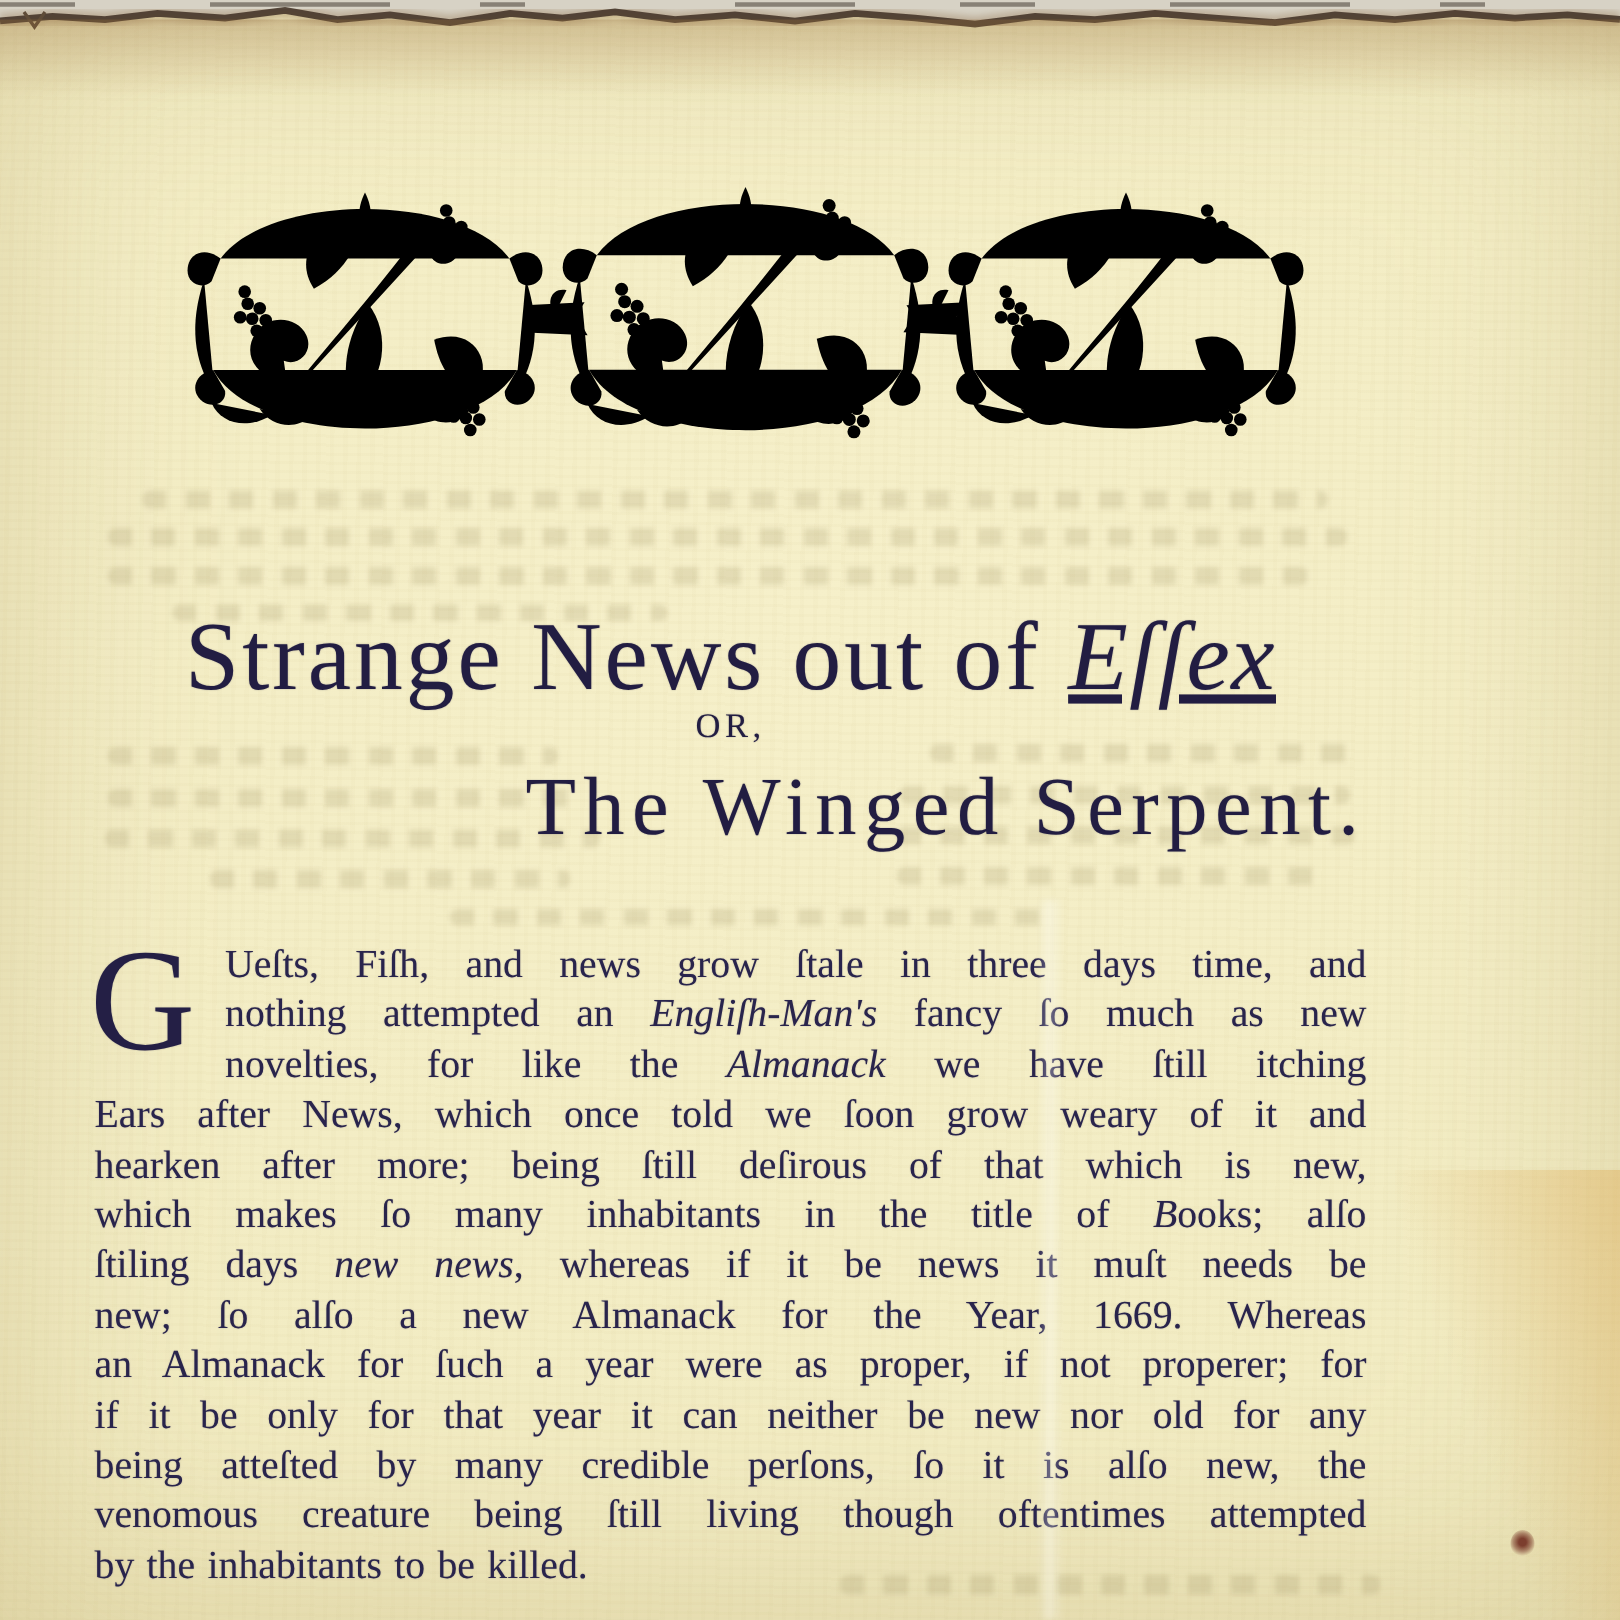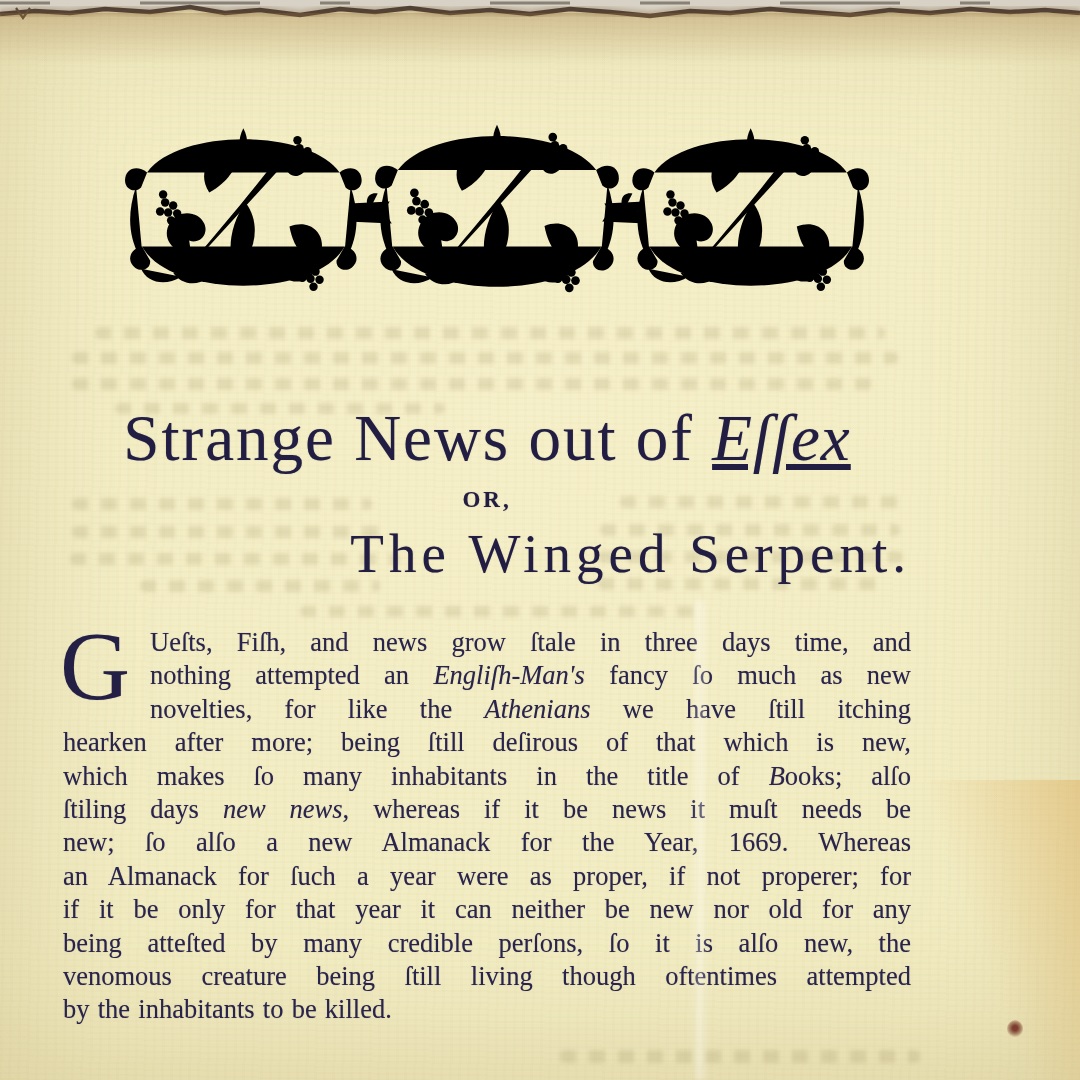--- a/index.html
+++ b/index.html
@@ -47,21 +47,21 @@
     pointer-events:none;
   }
   .ornament{position:absolute;left:116px;top:112px;width:762px;height:204px;}
 
   .title-block{
     position:absolute;left:63px;top:404px;width:848px;text-align:center;color:#221d42;
     text-shadow:0 0 1px rgba(34,29,66,.4);
   }
   .main-title{font-size:65px;line-height:68px;letter-spacing:2px;white-space:nowrap;}
   .main-title i{letter-spacing:1px;text-decoration:underline;}
-  .or-line{font-size:23px;line-height:24px;letter-spacing:3px;margin-top:16px;font-weight:bold;}
+  .or-line{font-size:23px;line-height:24px;letter-spacing:3px;}
   .subtitle{font-size:55px;line-height:58px;letter-spacing:5px;margin-top:13px;white-space:nowrap;text-align:right;}
 
   .body-block{
     position:absolute;left:63px;top:626px;width:848px;color:#29244c;
     font-size:26.5px;line-height:33.4px;word-spacing:.06em;
     text-shadow:0 0 1px rgba(41,36,76,.32);
   }
   .drop-cap{
     position:absolute;left:-3px;top:-8px;font-size:97px;line-height:1;color:#241f45;
   }
@@ -159,21 +159,22 @@
   <div class="main-title"><span>Strange News out of </span><i>Eſſex</i></div>
   <div class="or-line">OR,</div>
   <div class="subtitle">The Winged Serpent.</div>
 </div>
 
 <div class="body-block">
   <span class="drop-cap">G</span>
   <div>
       <div class="body-line indented"><span>Ueſts, Fiſh, and news grow ſtale in three days time, and</span></div>
       <div class="body-line indented"><span>nothing attempted an </span><i>Engliſh-Man's</i><span> fancy ſo much as new</span></div>
-      <div class="body-line indented"><span>novelties, for like the </span><i>Athenians</i><span> we have ſtill itching</span></div>
+      <div class="body-line indented"><span>novelties, for like the </span><i>Almanack</i><span> we have ſtill itching</span></div>
+      <div class="body-line"><span>Ears after News, which once told we ſoon grow weary of it and</span></div>
       <div class="body-line"><span>hearken after more; being ſtill deſirous of that which is new,</span></div>
       <div class="body-line"><span>which makes ſo many inhabitants in the title of </span><i>B</i><span>ooks; alſo</span></div>
       <div class="body-line"><span>ſtiling days </span><i>new news</i><span>, whereas if it be news it muſt needs be</span></div>
       <div class="body-line"><span>new; ſo alſo a new Almanack for the Year, 1669. Whereas</span></div>
       <div class="body-line"><span>an Almanack for ſuch a year were as proper, if not properer; for</span></div>
       <div class="body-line"><span>if it be only for that year it can neither be new nor old for any</span></div>
       <div class="body-line"><span>being atteſted by many credible perſons, ſo it is alſo new, the</span></div>
       <div class="body-line"><span>venomous creature being ſtill living though oftentimes attempted</span></div>
       <div class="body-line no-justify"><span>by the inhabitants to be killed.</span></div>
     </div>

